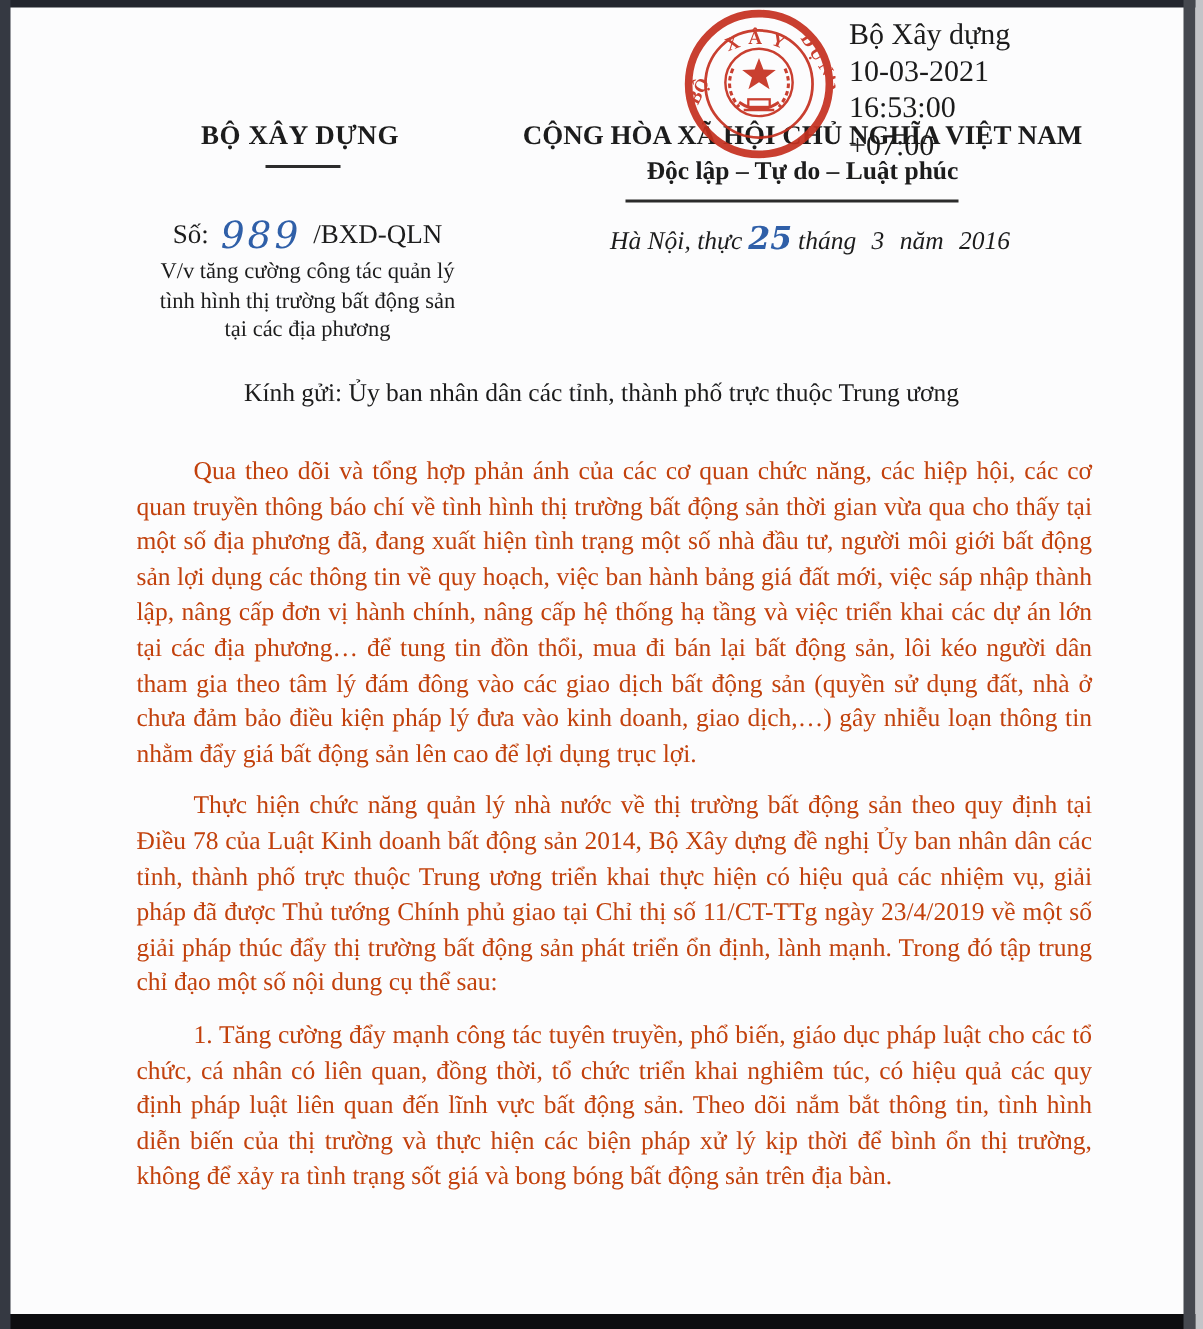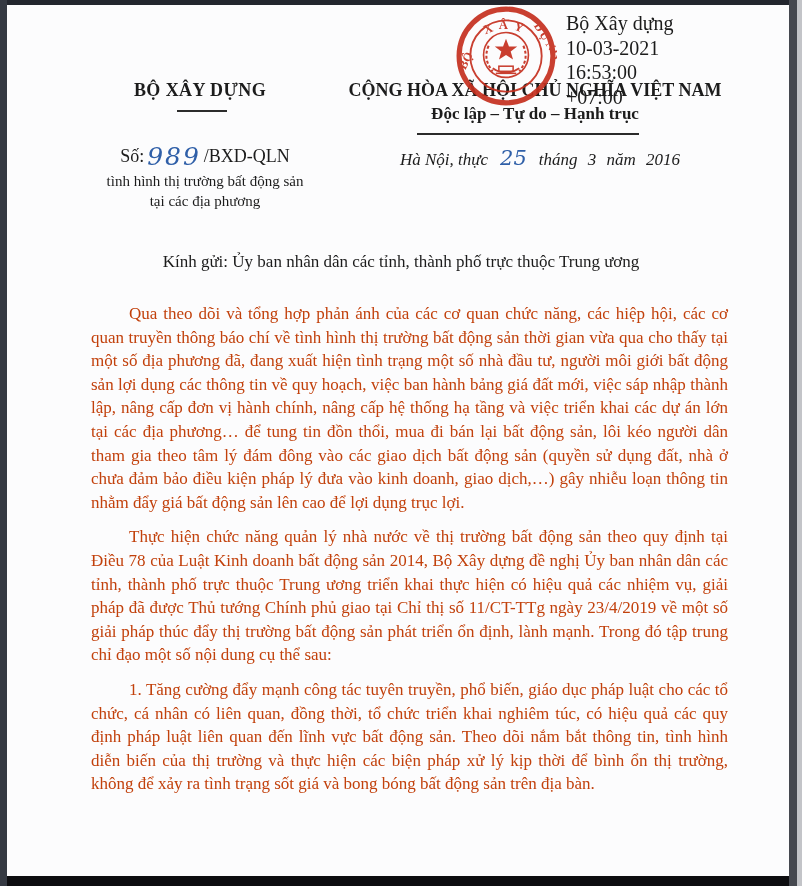--- a/index.html
+++ b/index.html
@@ -15,33 +15,33 @@
   .band-left{position:absolute;left:0;top:0;width:7px;height:886px;background:#353942;}
   .band-right{position:absolute;left:789px;top:0;width:8px;height:886px;background:#45484f;}
   .band-right-edge{position:absolute;left:797px;top:0;width:5px;height:886px;background:#c3c4c8;}
 
   
   .issuer{position:absolute;left:80px;top:80px;width:240px;text-align:center;
     font-weight:bold;font-size:18px;letter-spacing:.4px;}
   .issuer-rule{position:absolute;left:177px;top:110px;width:50px;height:2px;background:#2c2c2c;}
   .docnum{position:absolute;left:80px;top:142px;width:250px;text-align:center;font-size:18px;}
   .handwriting{color:#2f5fa8;font-style:italic;font-family:"DejaVu Serif",serif;}
-  .docnum .handwriting{font-size:25px;letter-spacing:2px;vertical-align:-3px;margin:0 3px;}
+  .docnum .handwriting{font-size:25px;letter-spacing:2px;vertical-align:-3px;margin:0 8px;}
   .subject{position:absolute;left:80px;top:172px;width:250px;text-align:center;
     font-size:15px;line-height:19.5px;}
 
   
   .motto1{position:absolute;left:335px;top:80px;width:400px;text-align:center;
     font-weight:bold;font-size:18px;z-index:1;}
   .motto2{position:absolute;left:335px;top:104px;width:400px;text-align:center;
     font-weight:bold;font-size:17px;}
   .motto-rule{position:absolute;left:417px;top:133px;width:222px;height:2px;background:#2b2b2b;}
   .dateline{position:absolute;left:345px;top:146px;width:390px;text-align:center;
     font-style:italic;font-size:17px;}
-  .dateline .handwriting{font-size:21px;font-weight:normal;margin:0 12px;}
+  .dateline .handwriting{font-size:21px;font-weight:bold;margin:0 4px;}
   .dateline .date-suffix{word-spacing:6px;}
 
   
   .seal-svg{position:absolute;left:455px;top:5px;width:102px;height:102px;z-index:2;opacity:.92;}
   .stamp-text{position:absolute;left:566px;top:11px;z-index:3;
     font-size:20px;line-height:24.5px;color:#1b1b1b;white-space:nowrap;}
 
   
   .recipient{position:absolute;left:76px;top:252px;width:650px;text-align:center;font-size:17px;}
   .body-text{position:absolute;left:91px;top:302px;width:637px;
@@ -56,26 +56,27 @@
 <div class="band-left"></div>
 <div class="band-right"></div>
 <div class="band-right-edge"></div>
 
 <div class="issuer">BỘ XÂY DỰNG</div>
 <div class="issuer-rule"></div>
 
 <div class="docnum"><span>Số:</span><span class="handwriting">989</span><span>/BXD-QLN</span></div>
 
 <div class="subject">
+  <div>V/v tăng cường công tác quản lý</div>
   <div>tình hình thị trường bất động sản</div>
   <div>tại các địa phương</div>
 </div>
 
 <div class="motto1">CỘNG HÒA XÃ HỘI CHỦ NGHĨA VIỆT NAM</div>
-<div class="motto2">Độc lập – Tự do – Hạnh trục</div>
+<div class="motto2">Độc lập – Tự do – Luật phúc</div>
 <div class="motto-rule"></div>
 
 <div class="dateline"><span>Hà Nội, thực</span><span class="handwriting">25</span><span class="date-suffix">tháng 3 năm 2016</span></div>
 
 <svg class="seal-svg" viewBox="0 0 100 100">
   <defs>
     <path id="topArc" d="M 12 54 A 39 39 0 0 1 88 54" fill="none"></path>
   </defs>
   <g stroke="#c5301f" fill="none">
     <circle cx="50" cy="50" r="46" stroke-width="5"></circle>

